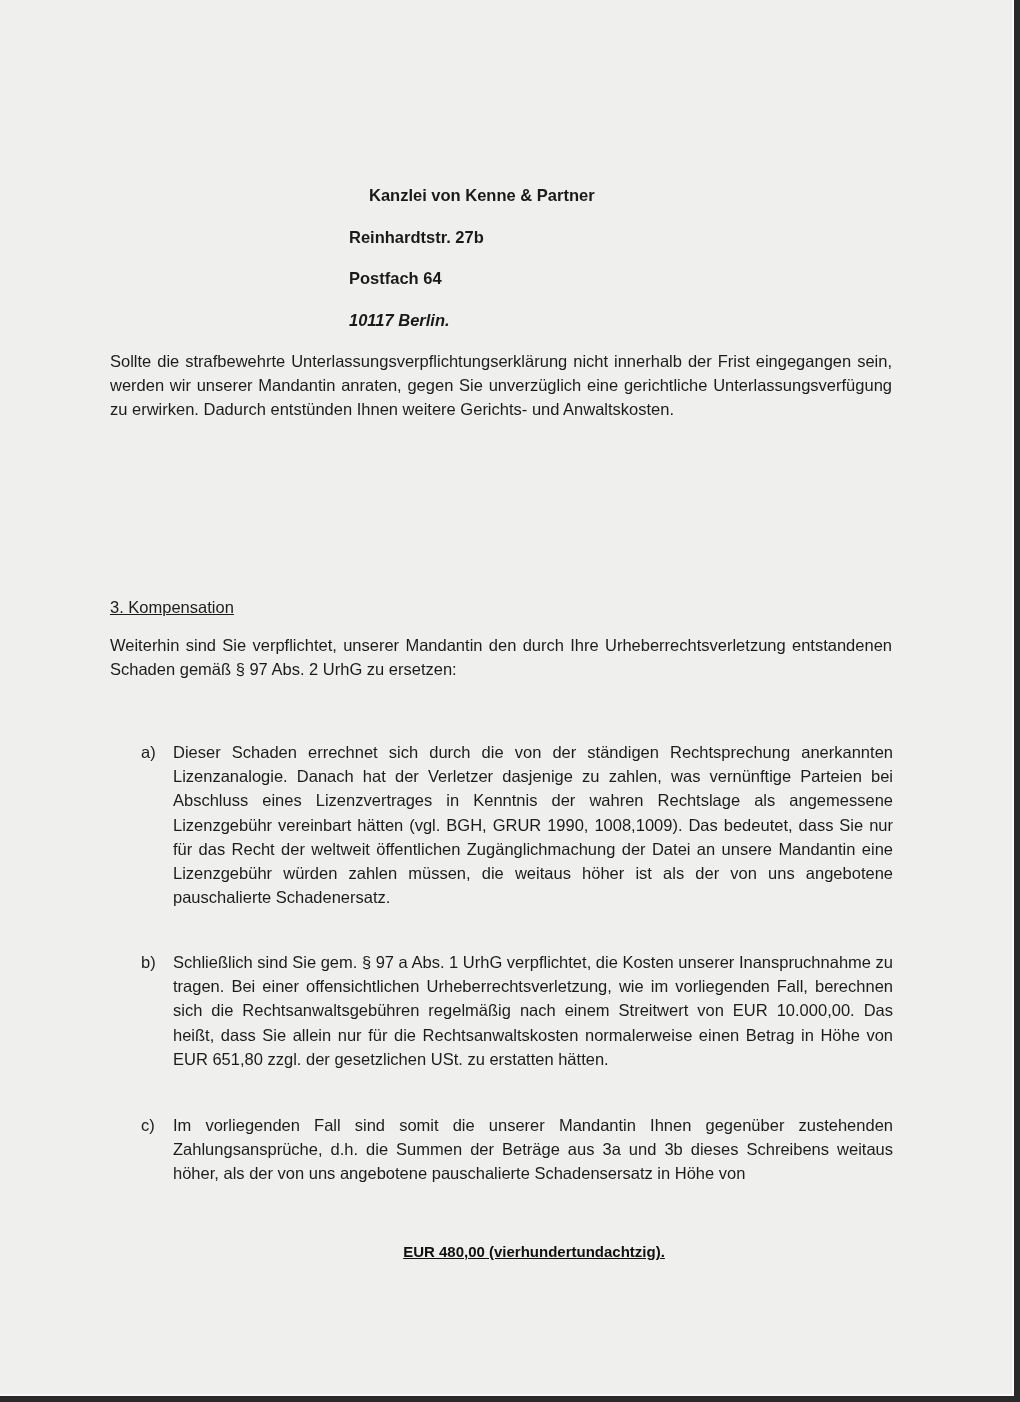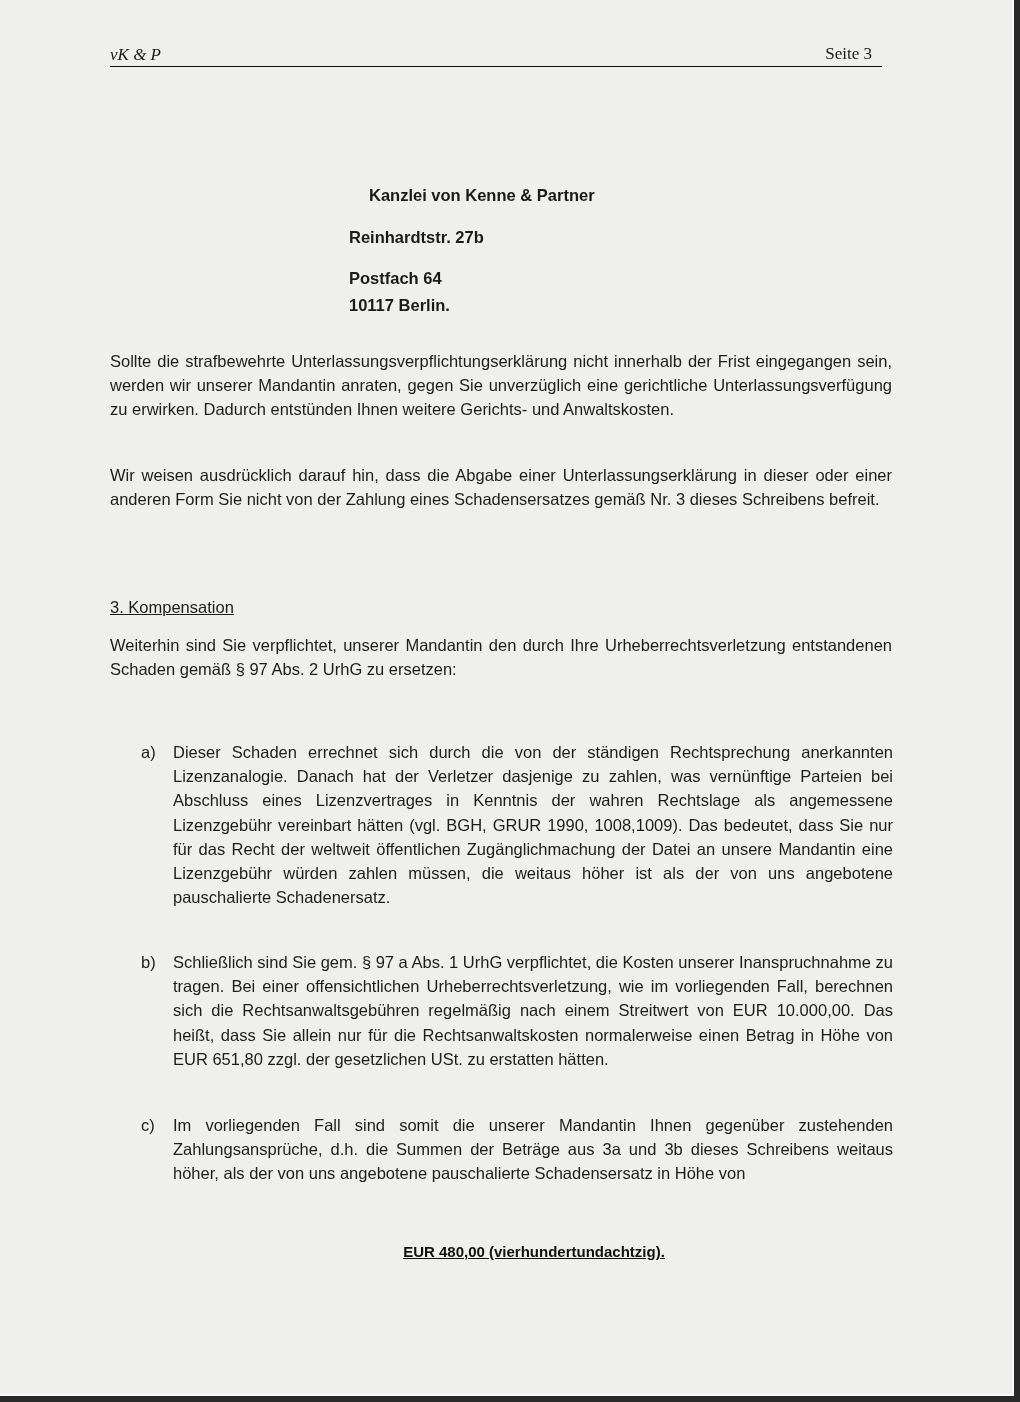--- a/index.html
+++ b/index.html
@@ -43,36 +43,31 @@
       position: absolute; left: 0; width: 1012px; top: 1243px; text-align: center;
       font-family: "Liberation Sans", sans-serif; font-weight: bold;
       font-size: 15px; text-decoration: underline; color: #111; margin-left: 28px;
     }
   </style>
 </head>
 <body>
 
 <div class="page">
 
-  <div class="header">
-    <span class="firm">vK &amp; P</span>
-    <span class="pageno">Seite 3</span>
-  </div>
 
 
   <div>
     <div class="addr" style="top:186px;margin-left:20px;">Kanzlei von Kenne &amp; Partner</div>
     <div class="addr" style="top:228px;">Reinhardtstr. 27b</div>
     <div class="addr" style="top:269px;">Postfach 64</div>
-    <div class="addr" style="top:296px;">10117 Berlin.</div>
+    <div class="addr" style="top:311px;font-style:italic;">10117 Berlin.</div>
   </div>
 
   <div class="txt just" style="left:110px; top:349px; width:782px;">Sollte die strafbewehrte Unterlassungsverpflichtungserklärung nicht innerhalb der Frist eingegangen sein, werden wir unserer Mandantin anraten, gegen Sie unverzüglich eine gerichtliche Unterlassungsverfügung zu erwirken. Dadurch entstünden Ihnen weitere Gerichts- und Anwaltskosten.</div>
 
-  <div class="txt just" style="left:110px; top:463px; width:782px;">Wir weisen ausdrücklich darauf hin, dass die Abgabe einer Unterlassungserklärung in dieser oder einer anderen Form Sie nicht von der Zahlung eines Schadensersatzes gemäß Nr. 3 dieses Schreibens befreit.</div>
 
   <div class="txt heading" style="left:110px; top:595px;">3. Kompensation</div>
 
   <div class="txt just" style="left:110px; top:633px; width:782px;">Weiterhin sind Sie verpflichtet, unserer Mandantin den durch Ihre Urheberrechtsverletzung entstandenen Schaden gemäß § 97 Abs. 2 UrhG zu ersetzen:</div>
 
   <div>
     <div class="txt item-label" style="top:740px;">a)</div>
     <div class="txt just item-body" style="top:740px;">Dieser Schaden errechnet sich durch die von der ständigen Rechtsprechung anerkannten Lizenzanalogie. Danach hat der Verletzer dasjenige zu zahlen, was vernünftige Parteien bei Abschluss eines Lizenzvertrages in Kenntnis der wahren Rechtslage als angemessene Lizenzgebühr vereinbart hätten (vgl. BGH, GRUR 1990, 1008,1009). Das bedeutet, dass Sie nur für das Recht der weltweit öffentlichen Zugänglichmachung der Datei an unsere Mandantin eine Lizenzgebühr würden zahlen müssen, die weitaus höher ist als der von uns angebotene pauschalierte Schadenersatz.</div>
   </div>
 

